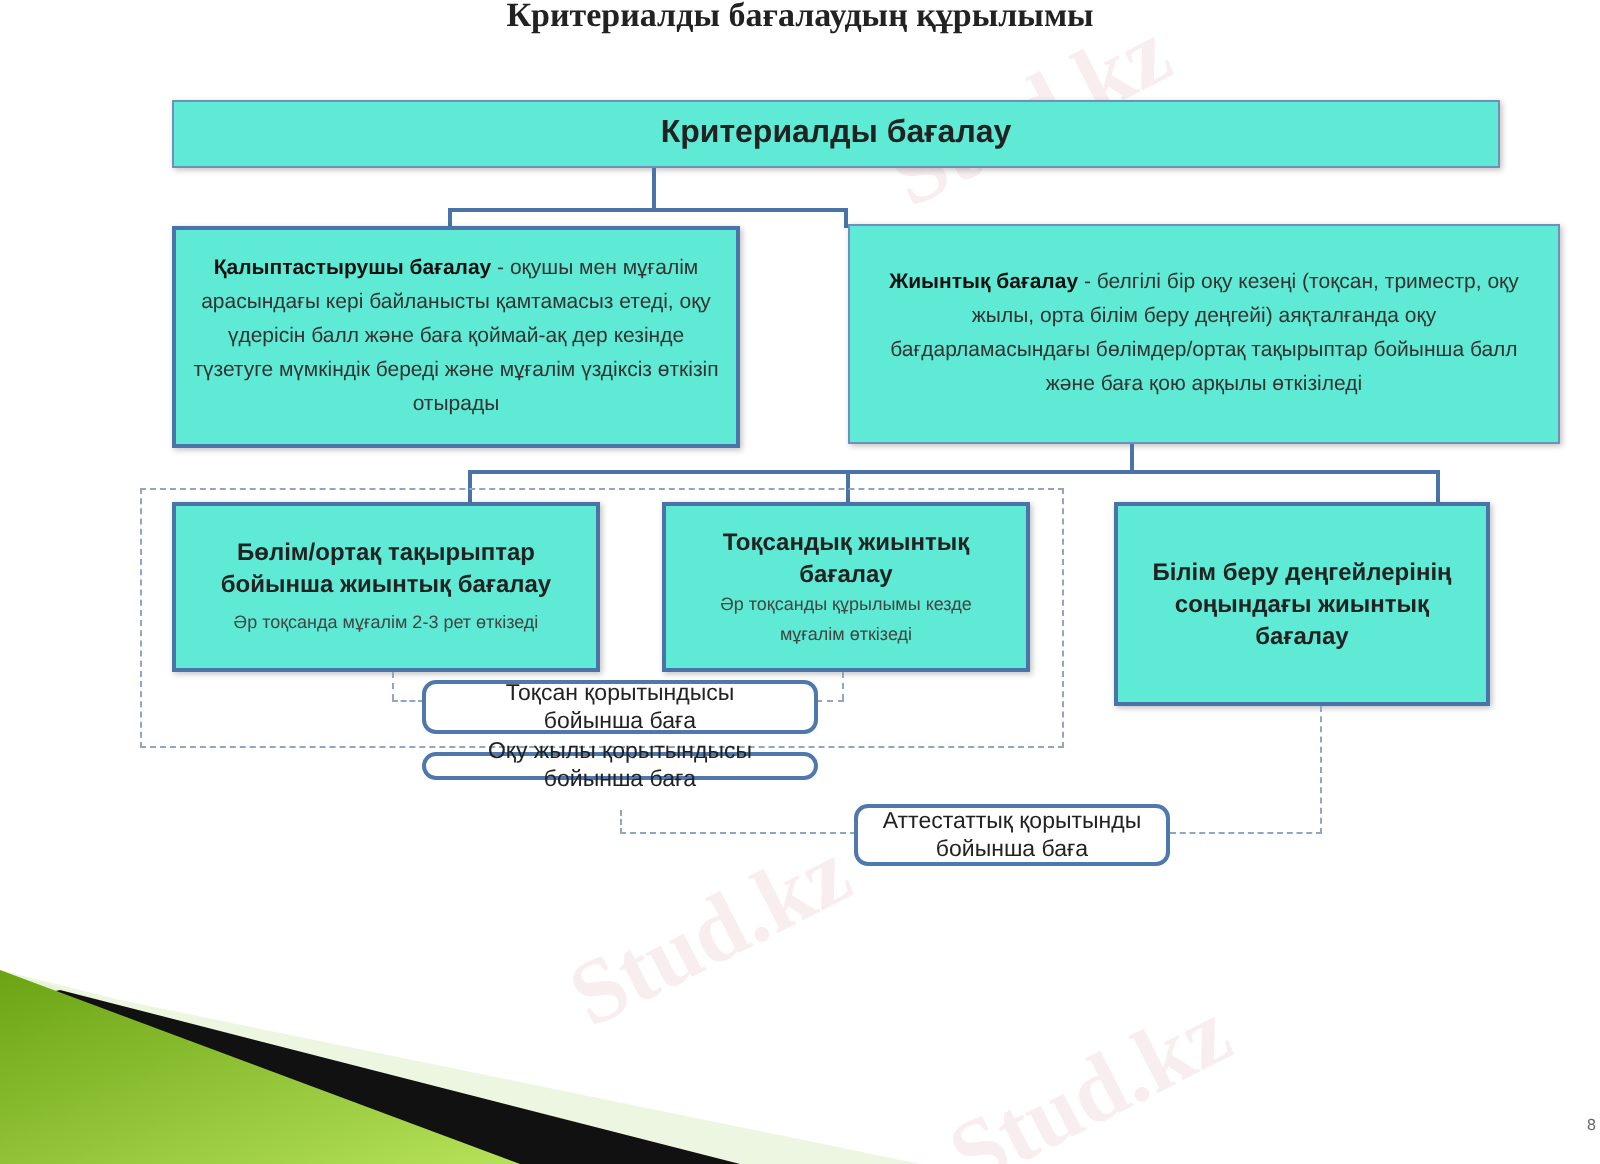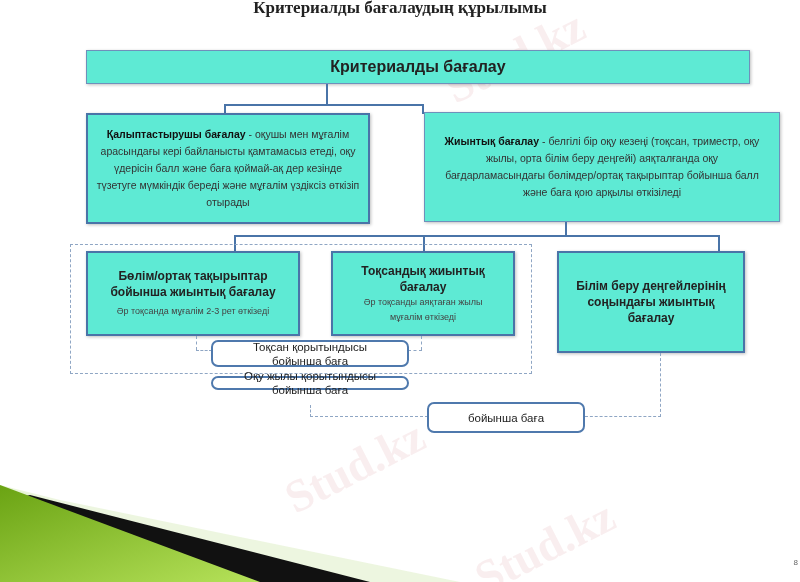--- a/index.html
+++ b/index.html
@@ -73,21 +73,21 @@
 
 <div class="abs dot-rect" style="left:70px;top:244px;width:462px;height:130px;"></div>
 
 <div class="abs box" style="left:86px;top:251px;width:214px;height:85px;">
   <div class="sub-title" style="padding:0 20px;">Бөлім/ортақ тақырыптар бойынша жиынтық бағалау</div>
   <div class="sub-note">Әр тоқсанда мұғалім 2-3 рет өткізеді</div>
 </div>
 
 <div class="abs box" style="left:331px;top:251px;width:184px;height:85px;">
   <div class="sub-title" style="padding:0 20px;">Тоқсандық жиынтық бағалау</div>
-  <div class="sub-note" style="margin-top:0;padding:0 14px;">Әр тоқсанды аяқтаған жылы мұғалім өткізеді</div>
+  <div class="sub-note" style="margin-top:0;padding:0 14px;">Әр тоқсанды құрылымы кезде мұғалім өткізеді</div>
 </div>
 
 <div class="abs box" style="left:557px;top:251px;width:188px;height:102px;">
   <div class="sub-title" style="padding:0 6px;">Білім беру деңгейлерінің соңындағы жиынтық бағалау</div>
 </div>
 
 <div class="abs dot-v" style="left:196px;top:336px;height:14px;"></div>
 <div class="abs dot-h" style="left:196px;top:350px;width:16px;"></div>
 <div class="abs dot-v" style="left:421px;top:336px;height:14px;"></div>
 <div class="abs dot-h" style="left:408px;top:350px;width:14px;"></div>
@@ -100,16 +100,17 @@
   <span>Тоқсан қорытындысы</span>
   <span>бойынша баға</span>
 </div>
 
 <div class="abs round" style="left:211px;top:376px;width:198px;height:14px;">
   <span>Оқу жылы қорытындысы</span>
   <span>бойынша баға</span>
 </div>
 
 <div class="abs round" style="left:427px;top:402px;width:158px;height:31px;">
+  <span>Аттестаттық қорытынды</span>
   <span>бойынша баға</span>
 </div>
 
 <div class="abs page-num">8</div>
 
 </body></html>

